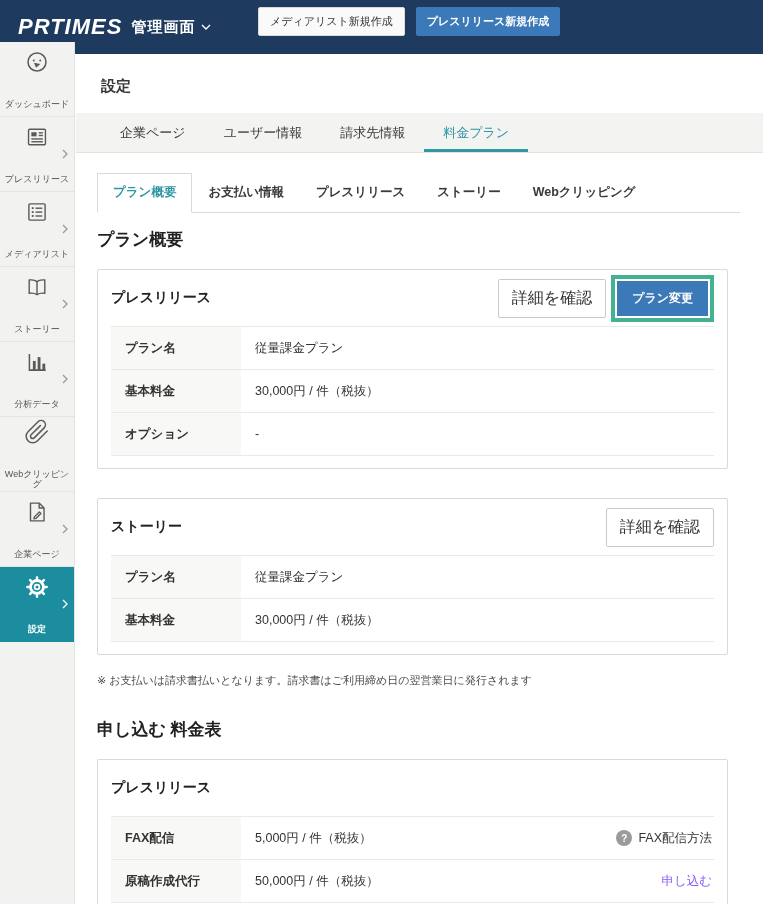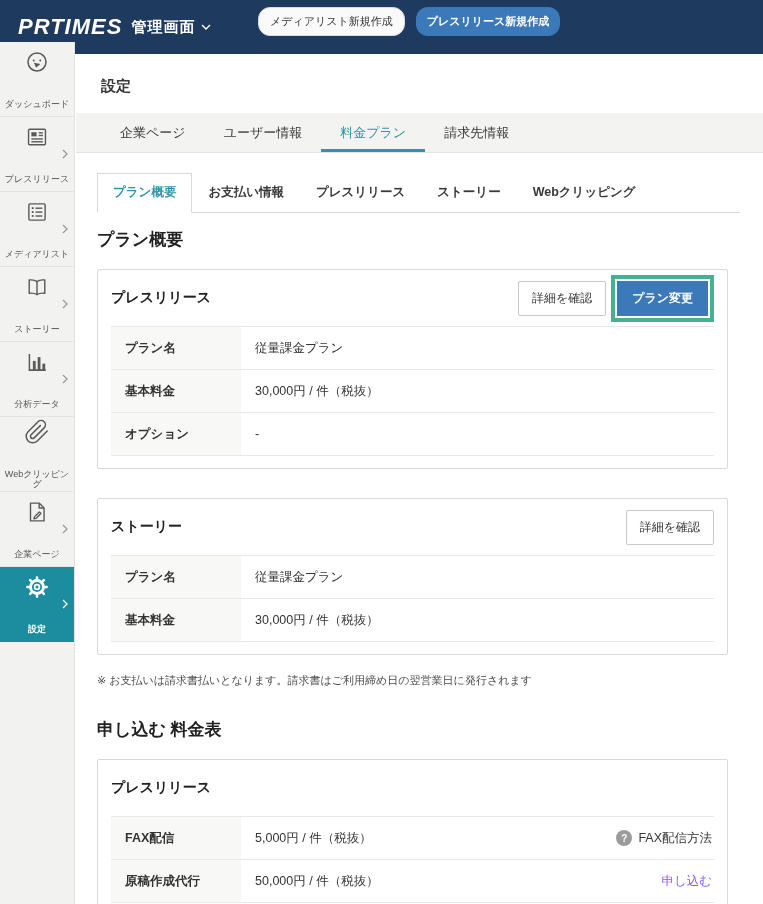--- a/index.html
+++ b/index.html
@@ -5,21 +5,21 @@
   html,body{margin:0;padding:0;}
   body{font-family:"Liberation Sans","DejaVu Sans",sans-serif;}
   .app{position:relative;width:763px;height:904px;background:#fff;overflow:hidden;}
 
   
   .topbar{position:relative;height:54px;background:#1e3a5e;display:flex;align-items:center;color:#fff;}
   .logo{margin-left:18px;font-size:22px;font-weight:bold;letter-spacing:1px;font-style:italic;}
   .logo-sub{margin-left:9px;font-size:15px;font-weight:bold;letter-spacing:1px;}
   .admin-chev{margin-left:6px;display:inline-flex;}
   .hdr-buttons{position:absolute;left:258px;top:7px;display:flex;gap:11px;}
-  .hdr-btn{height:29px;padding:0 11px;font-size:11px;border-radius:12px;display:flex;align-items:center;cursor:pointer;box-sizing:border-box;}
+  .hdr-btn{height:29px;padding:0 11px;font-size:11px;border-radius:2px;display:flex;align-items:center;cursor:pointer;box-sizing:border-box;}
   .hdr-btn.light{background:#fafafa;color:#333;border:1px solid #d9d9d9;}
   .hdr-btn.primary{background:#3c79b8;color:#fff;font-weight:bold;border:none;}
 
   
   .sidebar{position:absolute;left:0;top:42px;width:75px;bottom:0;background:#f2f2f0;border-right:1px solid #e2e2df;box-sizing:border-box;}
   .side-item{height:75px;border-bottom:1px solid #e4e4e1;position:relative;display:flex;flex-direction:column;align-items:center;justify-content:center;gap:24px;cursor:pointer;box-sizing:border-box;}
   .side-item .icon{color:#5a5a5a;display:flex;}
   .side-item .lbl{font-size:9px;color:#555;text-align:center;line-height:1.15;padding:0 1px;}
   .side-item .chev{position:absolute;right:6px;top:32px;color:#999;display:flex;}
   .side-item.active{background:#1b8d9e;border-bottom-color:#1b8d9e;}
@@ -37,21 +37,21 @@
   .content{padding-left:21px;width:631px;}
   .subtabs{margin-top:20px;display:flex;align-items:flex-end;border-bottom:1px solid #d9d9d6;width:643px;}
   .subtab{padding:10px 15px 11px;font-size:12.5px;font-weight:bold;color:#3a3a3a;border:1px solid transparent;margin-bottom:-1px;cursor:pointer;}
   .subtab.active{background:#fff;border-color:#d9d9d6;border-bottom-color:#fff;color:#2f96a5;}
 
   .section-heading{font-size:17px;font-weight:bold;color:#222;margin:17px 0 19px;line-height:20px;}
 
   .card{width:631px;border:1px solid #d9d9d6;border-radius:2px;box-sizing:border-box;padding:0 13px 12px;background:#fff;}
   .card-header{display:flex;align-items:center;min-height:56px;}
   .card-title{font-size:14px;font-weight:bold;color:#222;flex:1;}
-  .btn-outline{font-size:12px;color:#333;background:#fff;border:1px solid #c9c9c6;border-radius:2px;padding:8px 13px;cursor:pointer;}
+  .btn-outline{font-size:16px;color:#333;background:#fff;border:1px solid #c9c9c6;border-radius:2px;padding:8px 13px;cursor:pointer;}
   .btn-outline.spaced{margin-right:5px;}
   .highlight{border:4px solid #45b193;padding:2px;display:inline-block;line-height:0;}
   .btn-primary{background:#3c79b8;color:#fff;font-size:12px;font-weight:bold;border:none;padding:9px 15px;cursor:pointer;display:block;line-height:normal;}
 
   .ptable{border-top:1px solid #e9e9e6;}
   .prow{display:flex;align-items:stretch;border-bottom:1px solid #e9e9e6;min-height:42px;}
   .plabel{width:130px;background:#f8f8f6;font-size:12.5px;font-weight:bold;color:#333;display:flex;align-items:center;padding-left:14px;box-sizing:border-box;flex:none;}
   .pvalue{flex:1;font-size:12.5px;color:#333;display:flex;align-items:center;padding-left:14px;}
   .pextra{display:flex;align-items:center;padding-right:2px;font-size:12.5px;color:#333;cursor:pointer;}
   .help-circle{width:16px;height:16px;border-radius:50%;background:#9b9b9b;color:#fff;font-size:10px;font-weight:bold;display:flex;align-items:center;justify-content:center;margin-right:6px;flex:none;}
@@ -216,22 +216,22 @@
 
   </div>
 
   <div class="main">
 
     <div class="page-title">設定</div>
 
     <div class="tabbar">
       <div class="tab">企業ページ</div>
       <div class="tab">ユーザー情報</div>
+      <div class="tab">請求先情報</div>
       <div class="tab active">料金プラン</div>
-      <div class="tab">請求先情報</div>
     </div>
 
     <div class="content">
 
       <div class="subtabs">
         <div class="subtab active">プラン概要</div>
         <div class="subtab">お支払い情報</div>
         <div class="subtab">プレスリリース</div>
         <div class="subtab">ストーリー</div>
         <div class="subtab">Webクリッピング</div>

